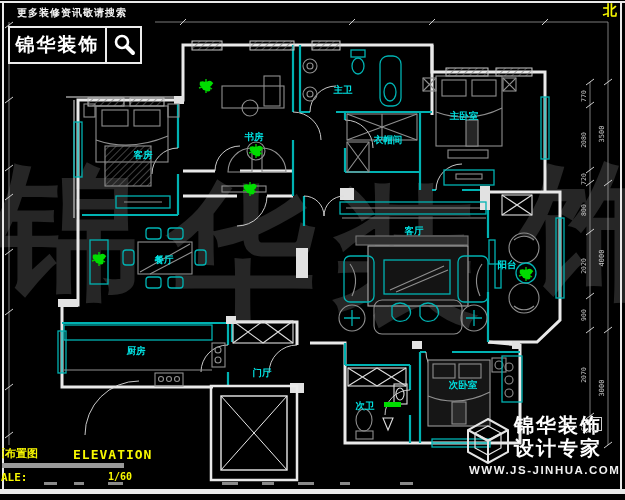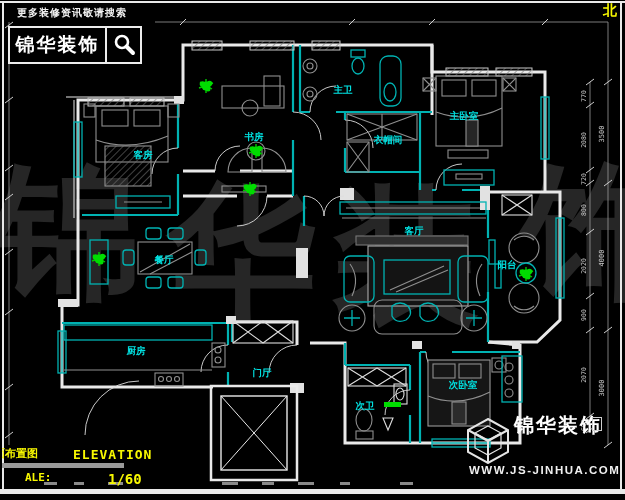--- a/index.html
+++ b/index.html
@@ -22,22 +22,22 @@
   .brandsep{width:2px;background:#ececec;}
   .magcell{width:33px;display:flex;align-items:center;justify-content:center;}
   
   .north{left:603px;top:2px;color:#f8f800;font-weight:bold;font-size:14px;}
   
   .tb-cn-clip{left:2px;top:446px;width:38px;height:15px;overflow:hidden;}
   .tb-cn{margin-left:-8px;color:#f8f800;font-weight:bold;font-size:11px;white-space:nowrap;}
   .tb-en{left:73px;top:447px;color:#f8f800;font-weight:bold;font-size:13px;
          font-family:"DejaVu Sans Mono",monospace;letter-spacing:1px;}
   .tb-bar{left:2px;top:463px;width:122px;height:5px;background:#9a9a9a;}
-  .tb-sl{left:1px;top:471px;color:#f8f800;font-weight:bold;font-size:11px;font-family:"DejaVu Sans Mono",monospace;padding-left:24px;}
-  .tb-sv{left:108px;top:471px;color:#f8f800;font-weight:bold;font-size:14px;font-family:"DejaVu Sans Mono",monospace;text-align:right;}
+  .tb-sl{left:1px;top:471px;color:#f8f800;font-weight:bold;font-size:11px;font-family:"DejaVu Sans Mono",monospace;}
+  .tb-sv{left:108px;top:471px;color:#f8f800;font-weight:bold;font-size:10px;font-family:"DejaVu Sans Mono",monospace;text-align:right;}
   
   .ft-text{left:514px;top:414px;color:#ffffff;font-weight:bold;font-size:20px;
            letter-spacing:2px;line-height:23px;white-space:nowrap;}
   .ft-url{left:469px;top:464px;color:#f0f0f0;font-weight:bold;font-size:11.5px;letter-spacing:1.5px;}
   .ft-mark{left:592px;top:417px;width:8px;height:12px;border:1px solid #cfcfcf;}
   
   .ww{stroke:#e9e9e9;stroke-width:3;fill:none;}
   .cw{stroke:#00b2b2;stroke-width:2.2;fill:none;}
   .cf{stroke:#00b2b2;stroke-width:1.3;fill:none;}
   .fur{stroke:#8f8f8f;stroke-width:1.1;fill:none;}
@@ -420,17 +420,18 @@
       <polyline points="4,12 24,23 44,12"></polyline>
       <line x1="24" y1="23" x2="24" y2="45"></line>
       <polygon points="24,8 37,15 37,30 24,37 11,30 11,15" stroke-width="1.2"></polygon>
       <line x1="11" y1="15" x2="24" y2="22" stroke-width="1.2"></line>
       <line x1="37" y1="15" x2="24" y2="22" stroke-width="1.2"></line>
       <line x1="24" y1="22" x2="24" y2="37" stroke-width="1.2"></line>
     </g>
   </svg>
   <div class="abs ft-text">
     <div>锦华装饰</div>
+    <div>设计专家</div>
   </div>
   <div class="abs ft-mark"></div>
   <div class="abs ft-url">WWW.JS-JINHUA.COM</div>
 
 </div>
 
 </body></html>

